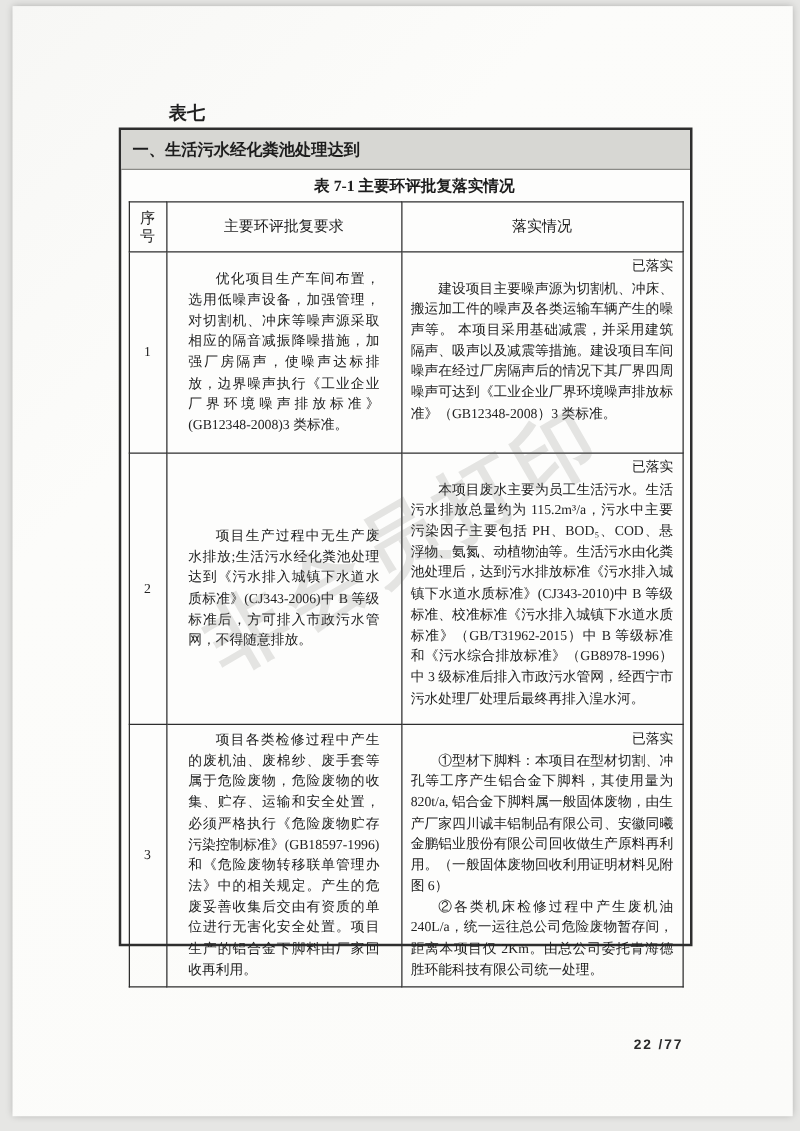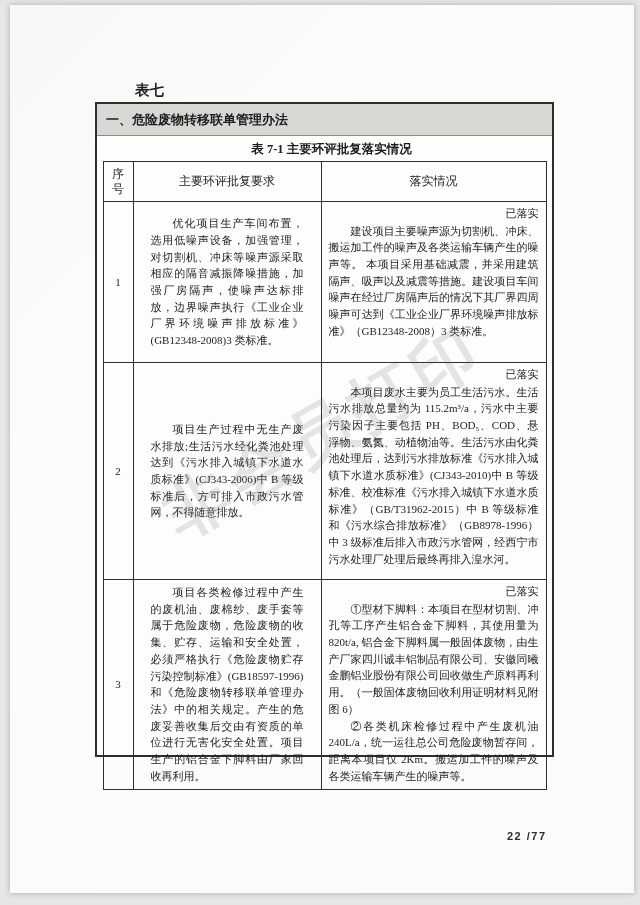--- a/index.html
+++ b/index.html
@@ -108,21 +108,21 @@
 </head>
 <body>
 
 <div class="paper">
 
 
   <div class="table7-label">表七</div>
 
   <div class="outer-box">
 
-    <div class="section-title">一、危险废物转移联单管理办法</div>
+    <div class="section-title">一、生活污水经化粪池处理达到</div>
 
     <div class="table-caption">表 7-1  主要环评批复落实情况</div>
 
     <table class="inner">
       <colgroup>
         <col class="col-no">
         <col class="col-req">
         <col class="col-status">
       </colgroup>
       <tbody>
@@ -158,21 +158,21 @@
       </tr>
 
       <tr class="r3">
         <td class="no-cell">3</td>
         <td class="req-cell">
           <p class="cell-par">项目各类检修过程中产生的废机油、废棉纱、废手套等属于危险废物，危险废物的收集、贮存、运输和安全处置，必须严格执行《危险废物贮存污染控制标准》(GB18597-1996)和《危险废物转移联单管理办法》中的相关规定。产生的危废妥善收集后交由有资质的单位进行无害化安全处置。项目生产的铝合金下脚料由厂家回收再利用。</p>
         </td>
         <td class="status-cell">
           <p class="cell-par status-label" style="text-indent:0;">已落实</p>
           <p class="cell-par">①型材下脚料：本项目在型材切割、冲孔等工序产生铝合金下脚料，其使用量为 820t/a, 铝合金下脚料属一般固体废物，由生产厂家四川诚丰铝制品有限公司、安徽同曦金鹏铝业股份有限公司回收做生产原料再利用。（一般固体废物回收利用证明材料见附图 6）</p>
-          <p class="cell-par">②各类机床检修过程中产生废机油 240L/a，统一运往总公司危险废物暂存间，距离本项目仅 2Km。搬运加工件的噪声及各类运输车辆产生的噪声等。</p>
+          <p class="cell-par">②各类机床检修过程中产生废机油 240L/a，统一运往总公司危险废物暂存间，距离本项目仅 2Km。由总公司委托青海德胜环能科技有限公司统一处理。</p>
         </td>
       </tr>
     </tbody>
       </table>
 
   </div>
 
   <div class="watermark">非会员打印</div>
 
   <div class="page-num">22 /77</div>

